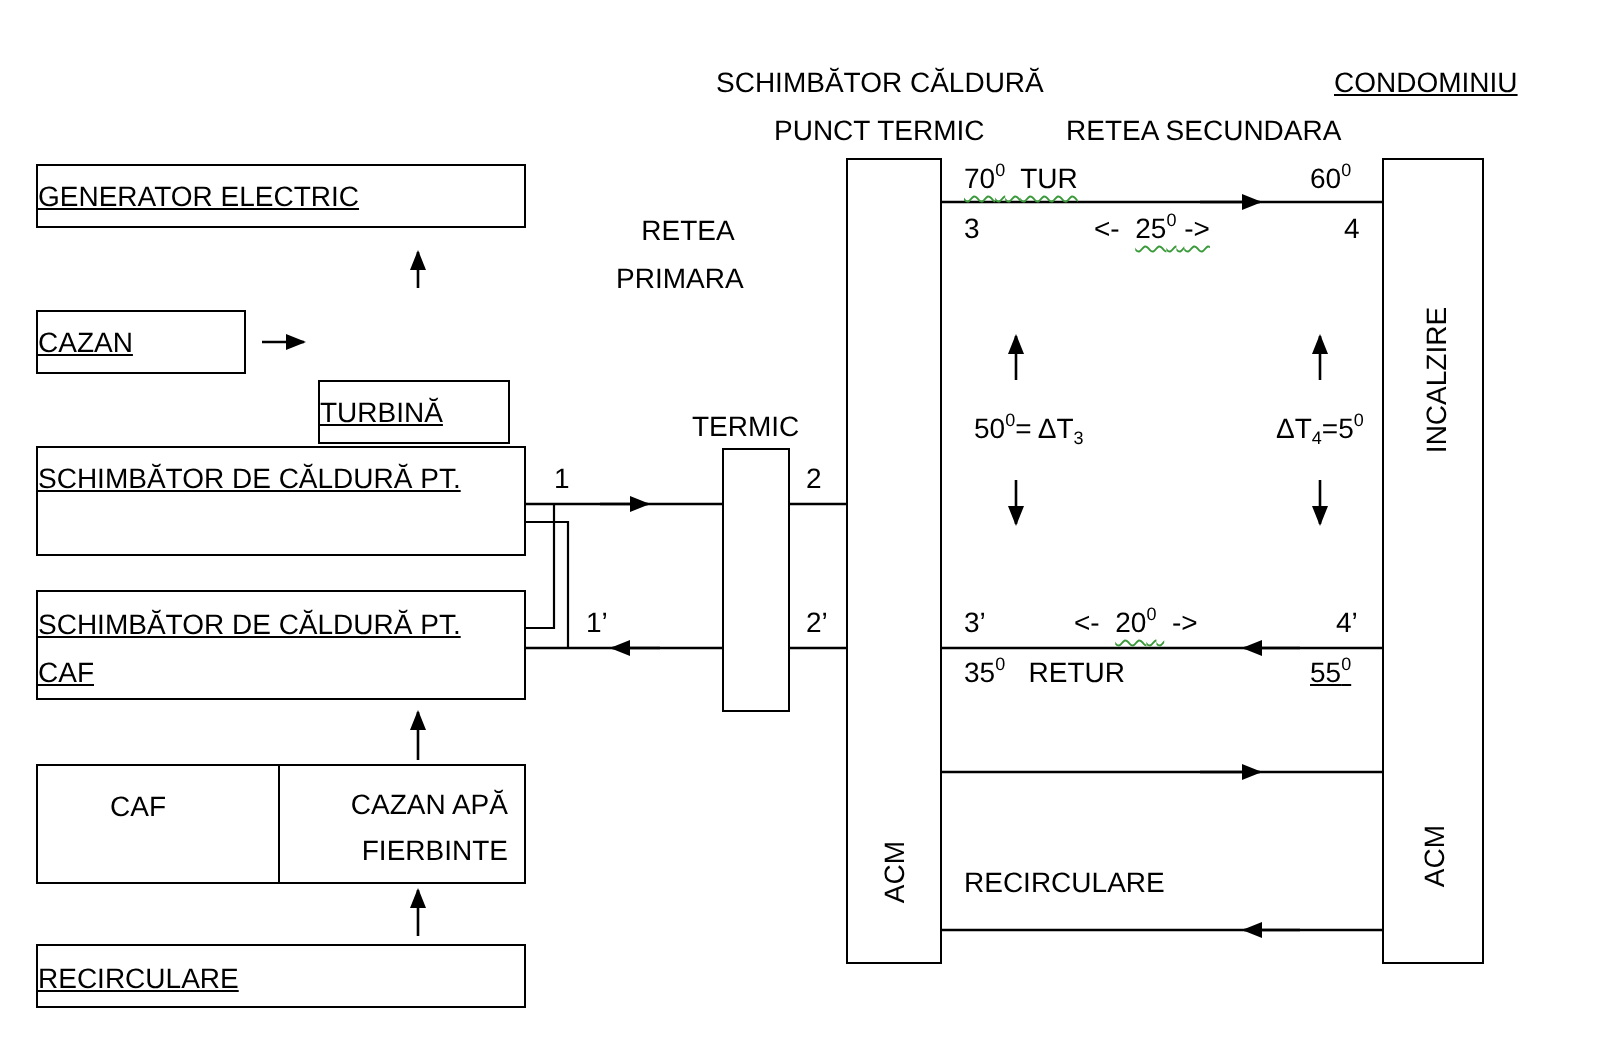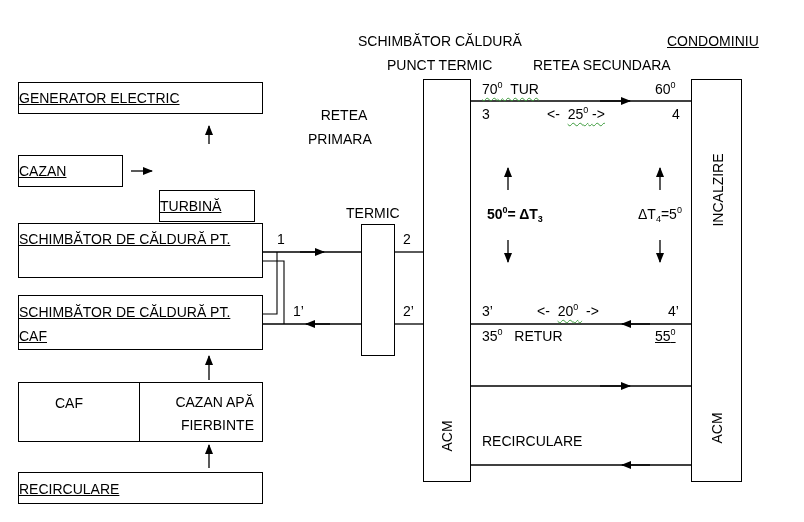--- a/index.html
+++ b/index.html
@@ -128,21 +128,21 @@
 </div>
 <div class="lbl" style="left:655px;top:81px;">
   <span>60</span><sup>0</sup>
 </div>
 <div class="lbl" style="left:482px;top:106px;">3</div>
 <div class="lbl" style="left:672px;top:106px;">4</div>
 <div class="lbl" style="left:547px;top:106px;">
   <span>&lt;-</span>&nbsp;&nbsp;<span class="wavy"><span>25</span><sup>0</sup>&nbsp;<span>-&gt;</span></span>
 </div>
 
-<div class="lbl" style="left:487px;top:206px;font-weight:bold;">
+<div class="lbl" style="left:487px;top:206px;">
   <span>50</span><sup>0</sup><span>= ΔT</span><sub>3</sub>
 </div>
 <div class="lbl" style="left:638px;top:206px;">
   <span>ΔT</span><sub>4</sub><span>=5</span><sup>0</sup>
 </div>
 
 <div class="lbl" style="left:482px;top:303px;">3’</div>
 <div class="lbl" style="left:668px;top:303px;">4’</div>
 <div class="lbl" style="left:537px;top:303px;">
   <span>&lt;-</span>&nbsp;&nbsp;<span class="wavy"><span>20</span><sup>0</sup>&nbsp;</span>&nbsp;<span>-&gt;</span>

